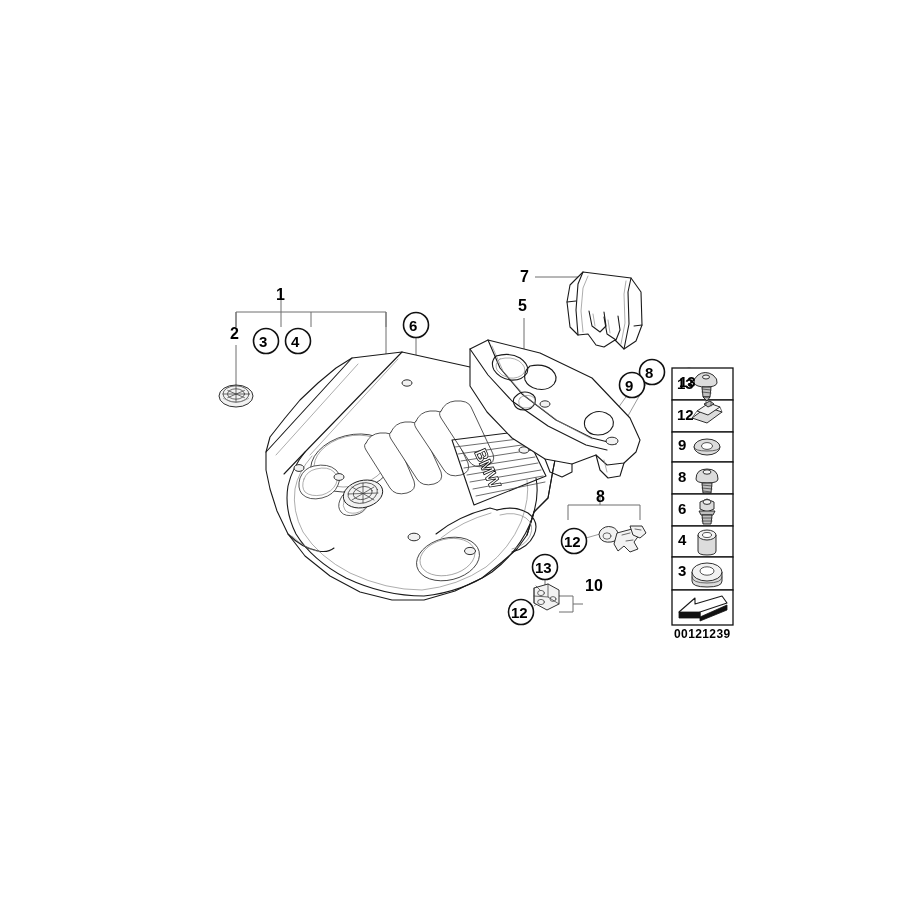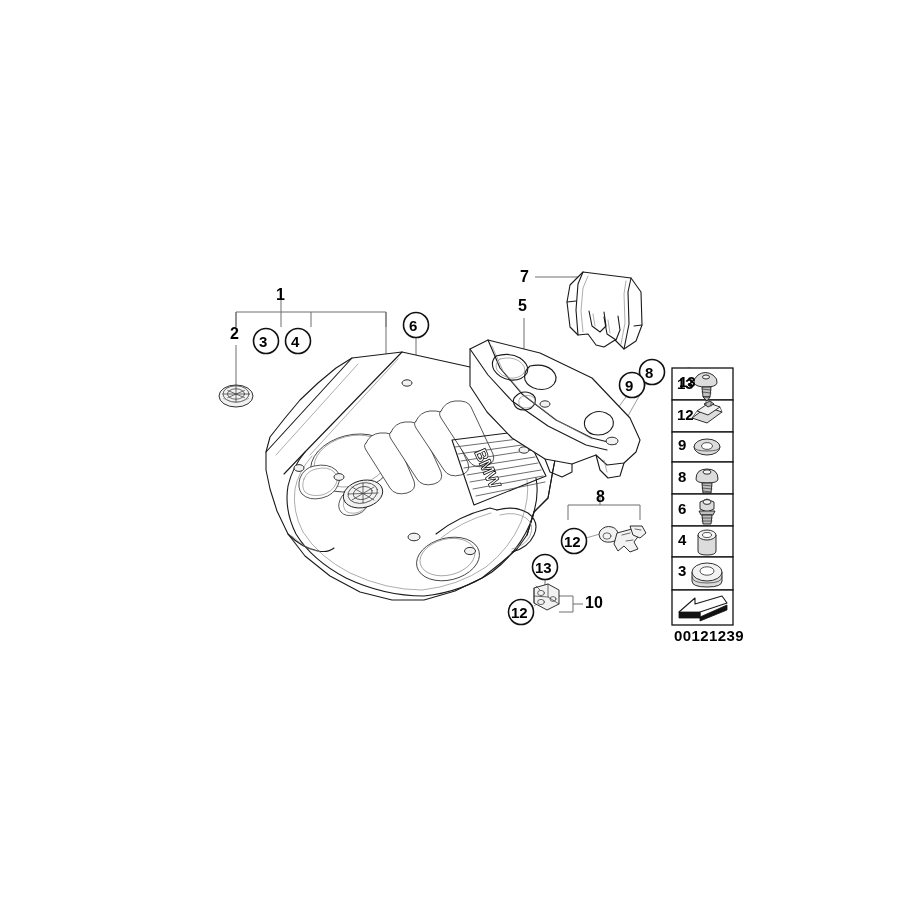--- a/index.html
+++ b/index.html
@@ -45,21 +45,21 @@
     white-space: nowrap;
     user-select: none;
   }
   .lbl-callout {
     font-size: 15px;
     text-align: center;
   }
   .lbl-plain { font-size: 16px; }
   .lbl-legend { font-size: 15px; }
   .lbl-id {
-    font-size: 15px;
+    font-size: 12px;
     font-weight: bold;
     letter-spacing: 0.4px;
   }
 </style>
 </head>
 <body>
 
 <div id="canvas">
 
   <svg class="layer" viewBox="0 0 900 900">
@@ -354,21 +354,21 @@
   <div class="lbl lbl-plain" style="left:518px; top:298px;">5</div>
 
   <div class="lbl lbl-callout" style="left:409px; top:318px;">6</div>
 
   <div class="lbl lbl-plain" style="left:520px; top:269px;">7</div>
 
   <div class="lbl lbl-callout" style="left:645px; top:365px;">8</div>
 
   <div class="lbl lbl-callout" style="left:625px; top:378px;">9</div>
 
-  <div class="lbl lbl-plain" style="left:585px; top:595px;">10</div>
+  <div class="lbl lbl-plain" style="left:585px; top:578px;">10</div>
 
   <div class="lbl lbl-plain" style="left:596px; top:489px;">8</div>
 
   <div class="lbl lbl-callout" style="left:564px; top:534px;">12</div>
 
   <div class="lbl lbl-callout" style="left:511px; top:605px;">12</div>
 
   <div class="lbl lbl-callout" style="left:535px; top:560px;">13</div>
 
   <div class="lbl lbl-callout" style="left:679px; top:374px;">13</div>

